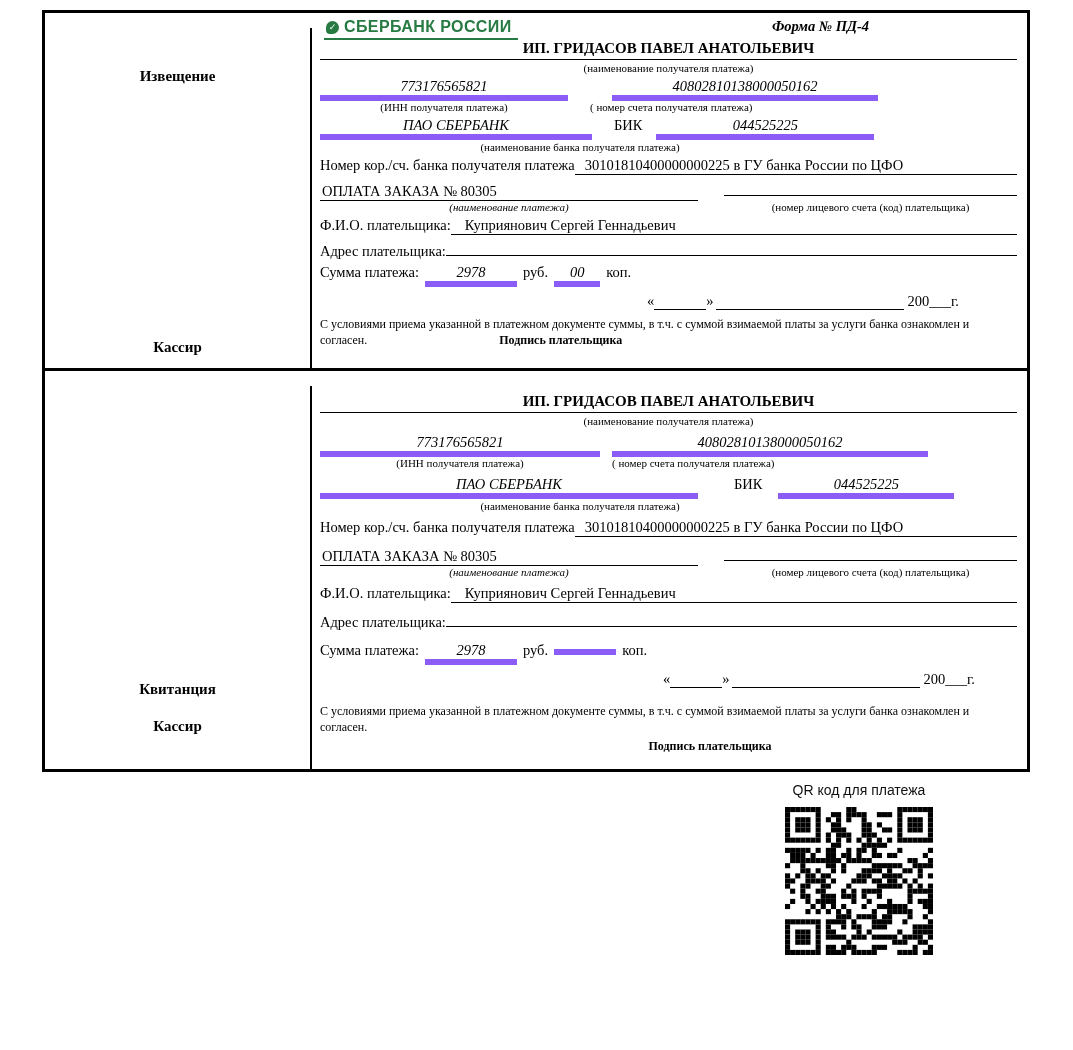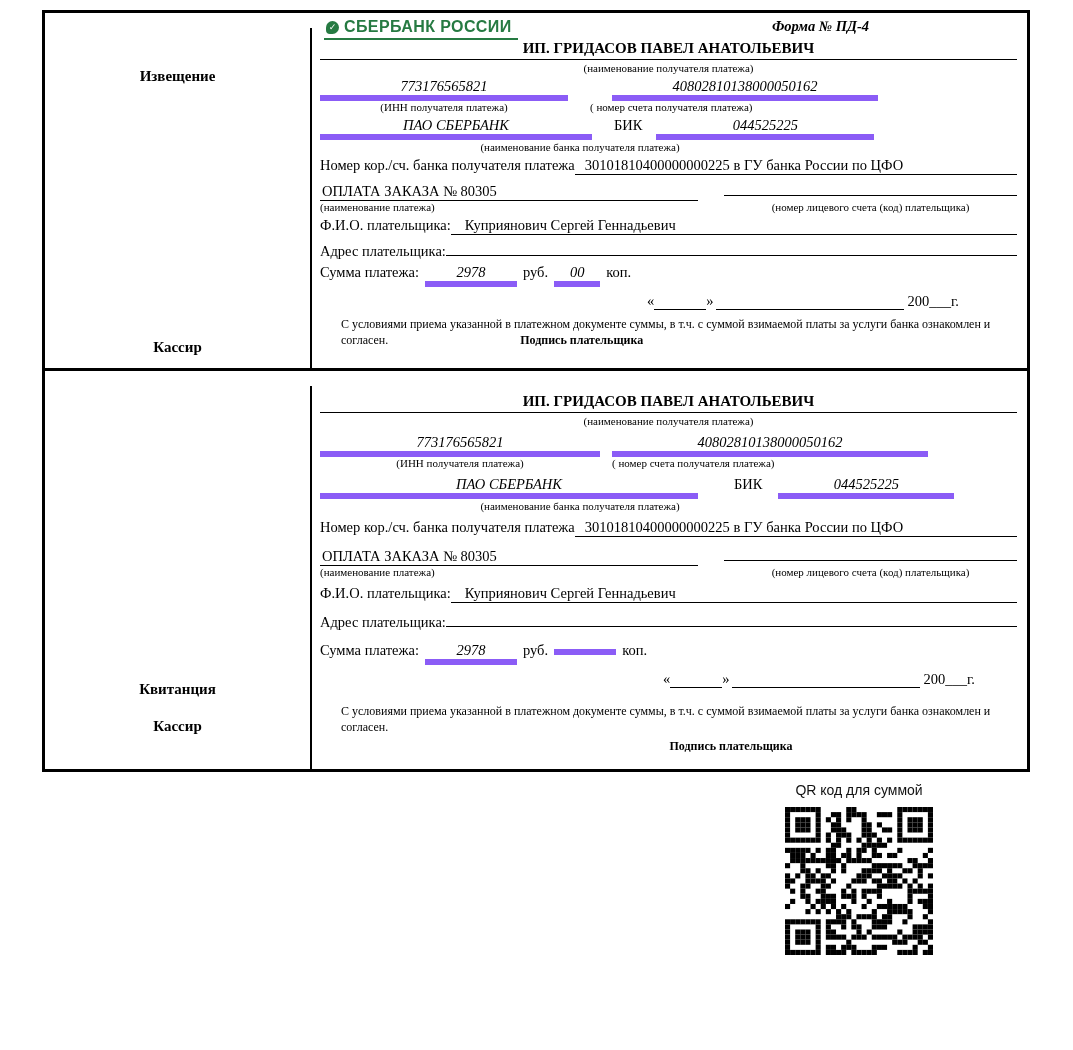--- a/index.html
+++ b/index.html
@@ -61,35 +61,35 @@
   .bik-label { margin-left:22px; }
   .bik { width:218px; margin-left:14px; }
   .form-row.bottom .bank { width:378px; }
   .form-row.bottom .bik-label { margin-left:36px; }
   .form-row.bottom .bik { width:176px; margin-left:16px; }
 
   .bank-cap { width:400px; margin-left:60px; text-align:center; margin-top:1px; }
 
   .upurpose { width:378px; border-bottom:1px solid #000; padding-left:2px; min-height:17px; }
   .uempty-right { width:293px; margin-left:auto; border-bottom:1px solid #000; min-height:17px; }
-  .pcap { width:378px; text-align:left; }
+  .pcap { width:378px; text-align:center;font-style:italic; }
   .lcap { width:293px; margin-left:auto; text-align:center; }
 
   .fio-row .ufill { padding-left:14px; }
   .sum { width:92px; margin:0 6px; }
   .kop { width:46px; margin:0 6px; }
   .form-row.bottom .kop { width:62px; }
 
   .date-row { display:block; text-align:right; padding-right:58px; margin-top:6px; }
   .form-row.bottom .date-row { padding-right:42px; }
   .dl { display:inline-block; border-bottom:1px solid #000; height:14px; vertical-align:bottom; }
   .dl.short { width:52px; }
   .dl.long { width:188px; margin:0 4px 0 2px; }
 
-  .agreement { font-size:12px; line-height:1.3; margin-top:7px; width:660px;margin-left:21px; }
+  .agreement { font-size:12px; line-height:1.3; margin-top:7px; width:660px; }
   .form-row.bottom .agreement { margin-top:16px; width:650px; }
   .sig { font-weight:bold; font-size:12px; }
   .sig.inline { margin-left:132px; }
   .sig.block { display:block; text-align:center; width:540px; margin:4px auto 0 120px; }
 
   
   .qr-block { position:absolute; left:783px; top:782px; width:152px; text-align:center; }
   .qr-label { font-family:"Liberation Sans",sans-serif; font-size:14px; margin-bottom:9px; white-space:nowrap; color:#111; }
   .qr-svg-wrap { width:148px; height:148px; background:#fff; margin:0 auto; }
 </style>
@@ -240,21 +240,21 @@
       <div class="agreement">
         <span>С условиями приема указанной в платежном документе суммы, в т.ч. с суммой взимаемой платы за услуги банка ознакомлен и согласен.</span>
         <span class="sig block">Подпись плательщика</span>
       </div>
 
     </div>
   </div>
 </div>
 
 <div class="qr-block">
-  <div class="qr-label">QR код для суммой</div>
+  <div class="qr-label">QR код для платежа</div>
   <div class="qr-svg-wrap">
     <svg id="qr-svg" width="148" height="148" viewBox="0 0 145 145" fill="#000" xmlns="http://www.w3.org/2000/svg">
         <rect x="0" y="0" width="5" height="5"></rect>
         <rect x="5" y="0" width="5" height="5"></rect>
         <rect x="10" y="0" width="5" height="5"></rect>
         <rect x="15" y="0" width="5" height="5"></rect>
         <rect x="20" y="0" width="5" height="5"></rect>
         <rect x="25" y="0" width="5" height="5"></rect>
         <rect x="30" y="0" width="5" height="5"></rect>
         <rect x="60" y="0" width="5" height="5"></rect>

